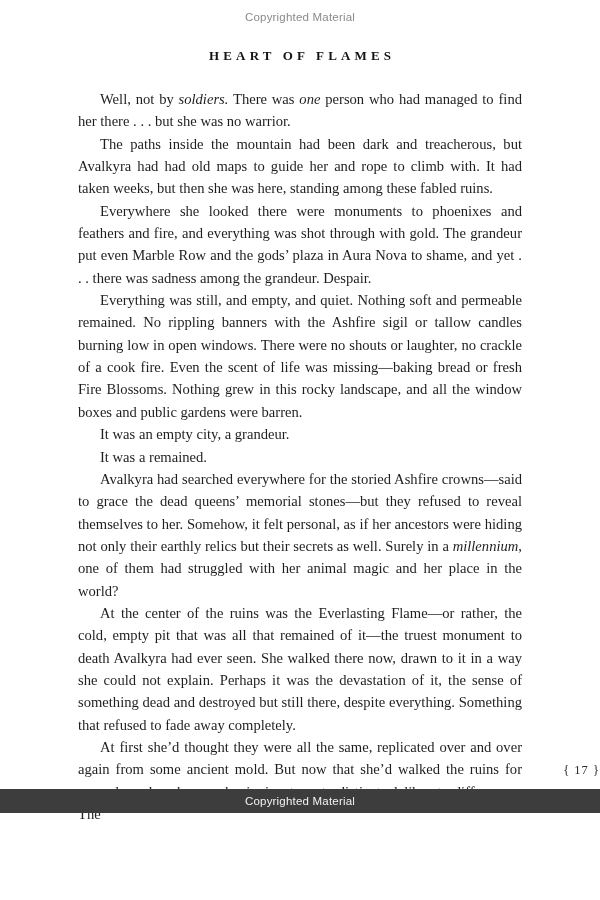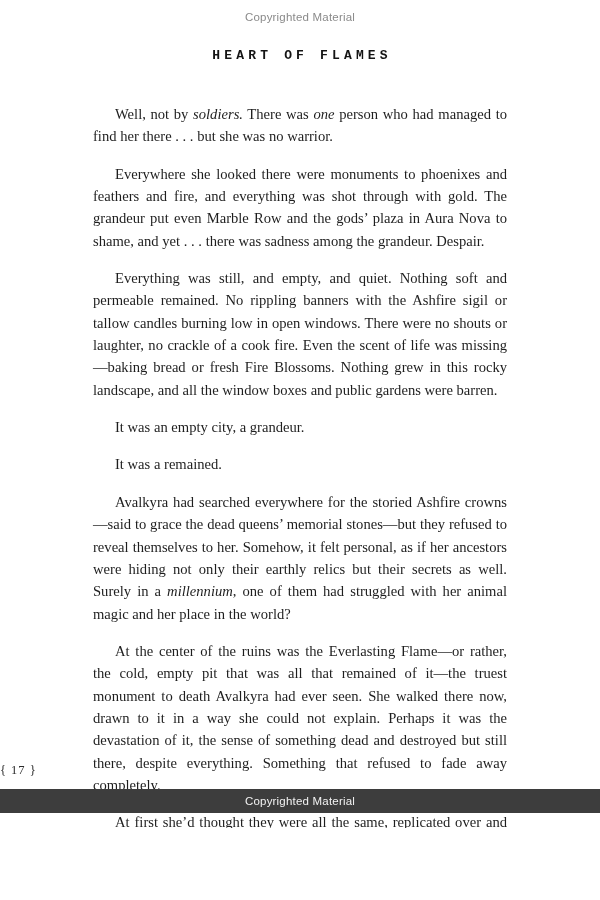--- a/index.html
+++ b/index.html
@@ -27,51 +27,51 @@
     color: #8a8a8a;
     letter-spacing: 0.2px;
   }
   .title {
     position: absolute;
     top: 48px;
     left: 0;
     width: 100%;
     margin: 0;
     text-align: center;
-    font-family: Liberation Mono, monospace;
+    font-family: Liberation Serif, serif;
     font-weight: 600;
     font-size: 13px;
     letter-spacing: 0.32em;
     text-indent: 0.32em; 
     color: #141414;
   }
   .body-text {
     position: absolute;
     top: 88px;
     left: 78px;
     width: 444px;
     font-size: 14.6px;
     line-height: 22.35px;
     text-align: justify;
     color: #1e1e1e;
   }
   .body-text p {
-    margin: 15px;
+    margin: 0;
     padding: 0;
     text-indent: 22px;
   }
   .body-text em {
     font-style: italic;
   }
   .page-number {
     position: absolute;
     bottom: 50px;
     left: 0;
     width: 100%;
-    text-align: left;
+    text-align: right;
     font-size: 12.5px;
     letter-spacing: 0.08em;
     color: #2a2a2a;
   }
   .copyright-bar {
     position: absolute;
     left: 0;
     right: 0;
     bottom: 15px;
     height: 24px;
@@ -91,20 +91,21 @@
 <body>
 
 <div class="page">
 
   <div class="copyright-top">Copyrighted Material</div>
 
   <h1 class="title">HEART OF FLAMES</h1>
 
   <div class="body-text">
       <p><span>Well, not by </span><em>soldiers.</em><span> There was </span><em>one</em><span> person who had managed to find her there . . . but she was no warrior.</span></p>
+      <p><span>The paths inside the mountain had been dark and treacherous, but Avalkyra had had old maps to guide her and rope to climb with. It had taken weeks, but then she was here, standing among these fabled ruins.</span></p>
       <p><span>Everywhere she looked there were monuments to phoenixes and feathers and fire, and everything was shot through with gold. The grandeur put even Marble Row and the gods’ plaza in Aura Nova to shame, and yet . . . there was sadness among the grandeur. Despair.</span></p>
       <p><span>Everything was still, and empty, and quiet. Nothing soft and permeable remained. No rippling banners with the Ashfire sigil or tallow candles burning low in open windows. There were no shouts or laughter, no crackle of a cook fire. Even the scent of life was missing—baking bread or fresh Fire Blossoms. Nothing grew in this rocky landscape, and all the window boxes and public gardens were barren.</span></p>
       <p><span>It was an empty city, a grandeur.</span></p>
       <p><span>It was a remained.</span></p>
       <p><span>Avalkyra had searched everywhere for the storied Ashfire crowns—said to grace the dead queens’ memorial stones—but they refused to reveal themselves to her. Somehow, it felt personal, as if her ancestors were hiding not only their earthly relics but their secrets as well. Surely in a </span><em>millennium</em><span>, one of them had struggled with her animal magic and her place in the world?</span></p>
       <p><span>At the center of the ruins was the Everlasting Flame—or rather, the cold, empty pit that was all that remained of it—the truest monument to death Avalkyra had ever seen. She walked there now, drawn to it in a way she could not explain. Perhaps it was the devastation of it, the sense of something dead and destroyed but still there, despite everything. Something that refused to fade away completely.</span></p>
       <p><span>At first she’d thought they were all the same, replicated over and over again from some ancient mold. But now that she’d walked the ruins for several weeks, she was beginning to note distinct, deliberate differences. The</span></p>
     </div>
 
   <div class="page-number">{ 17 }</div>

